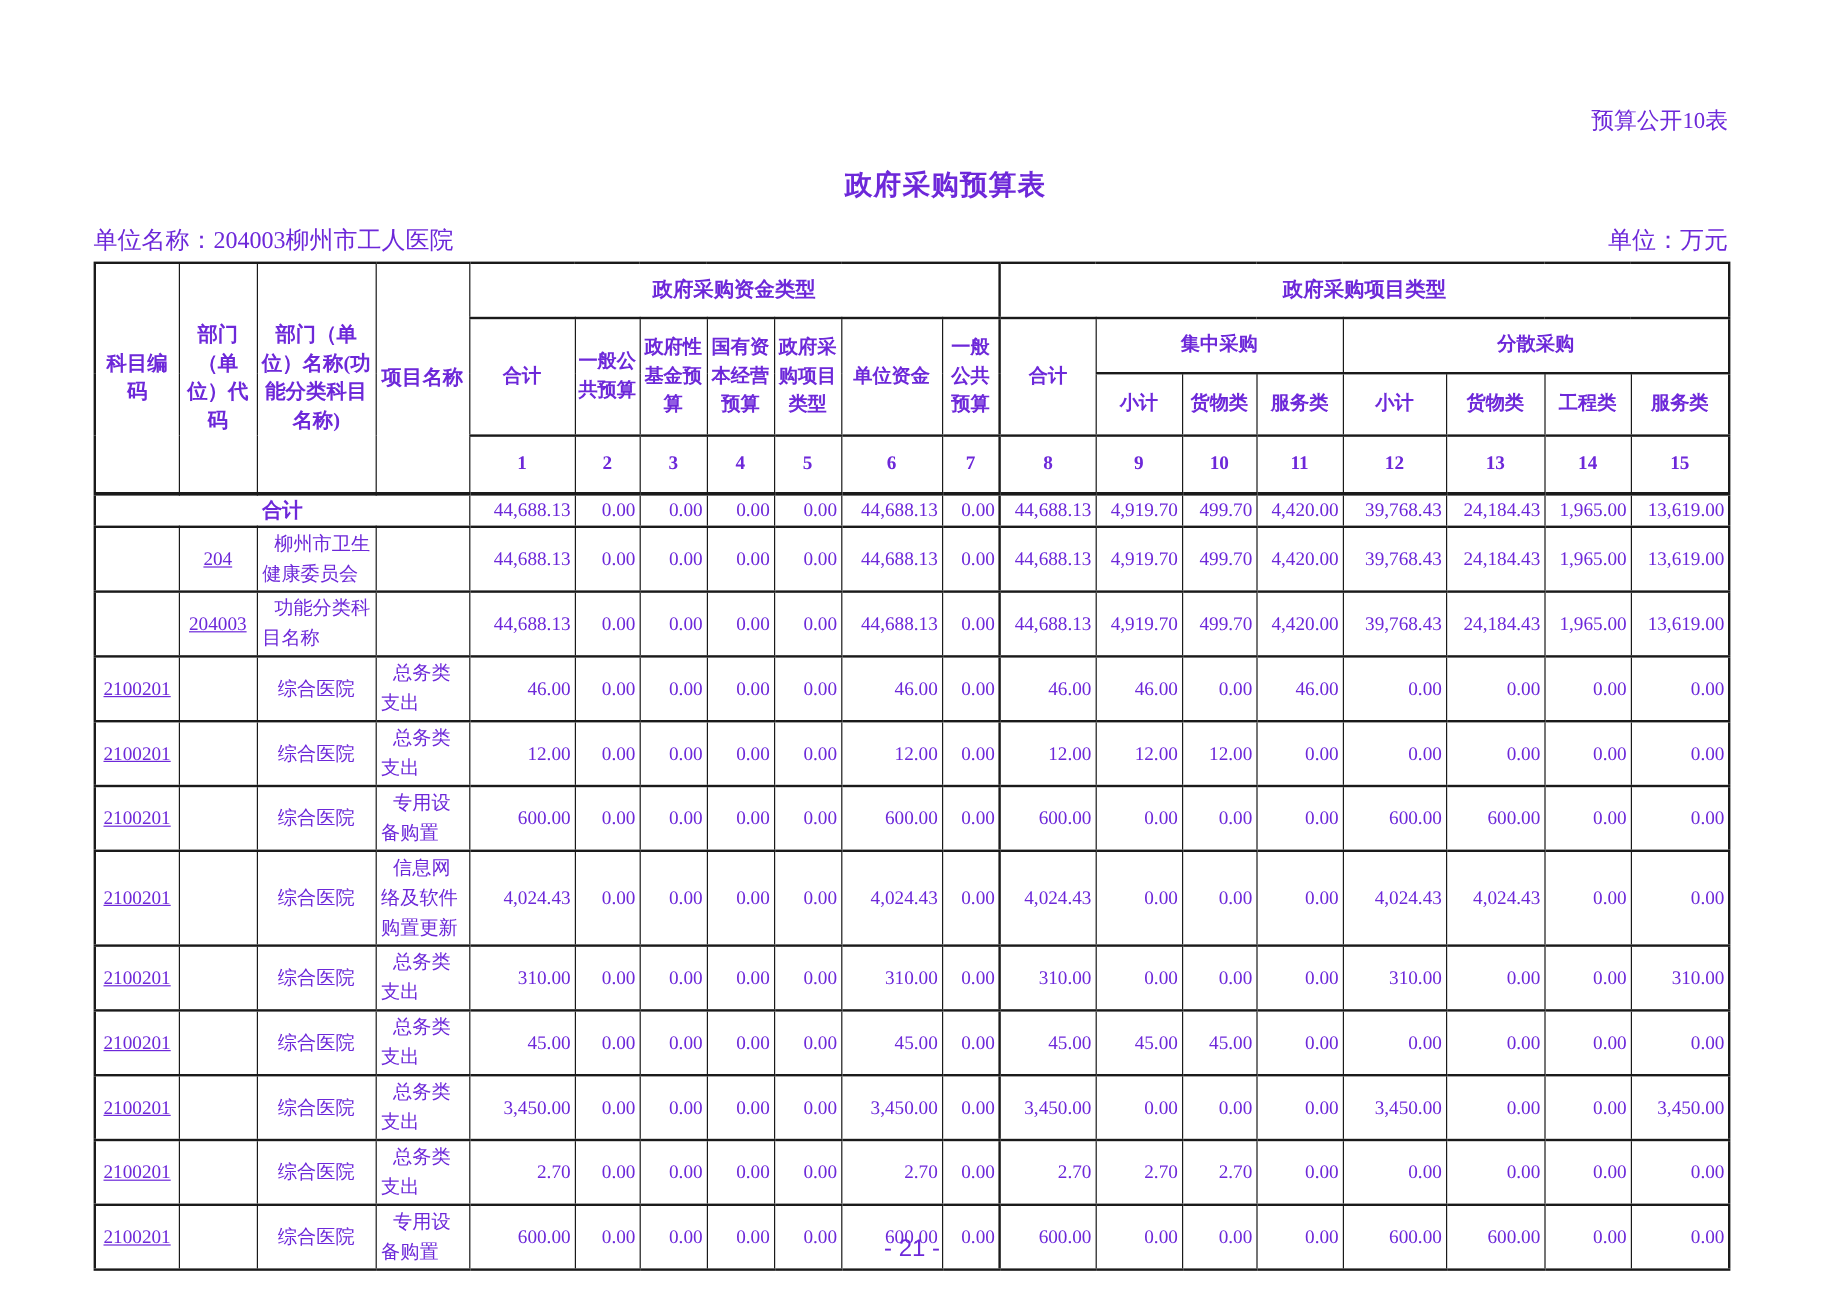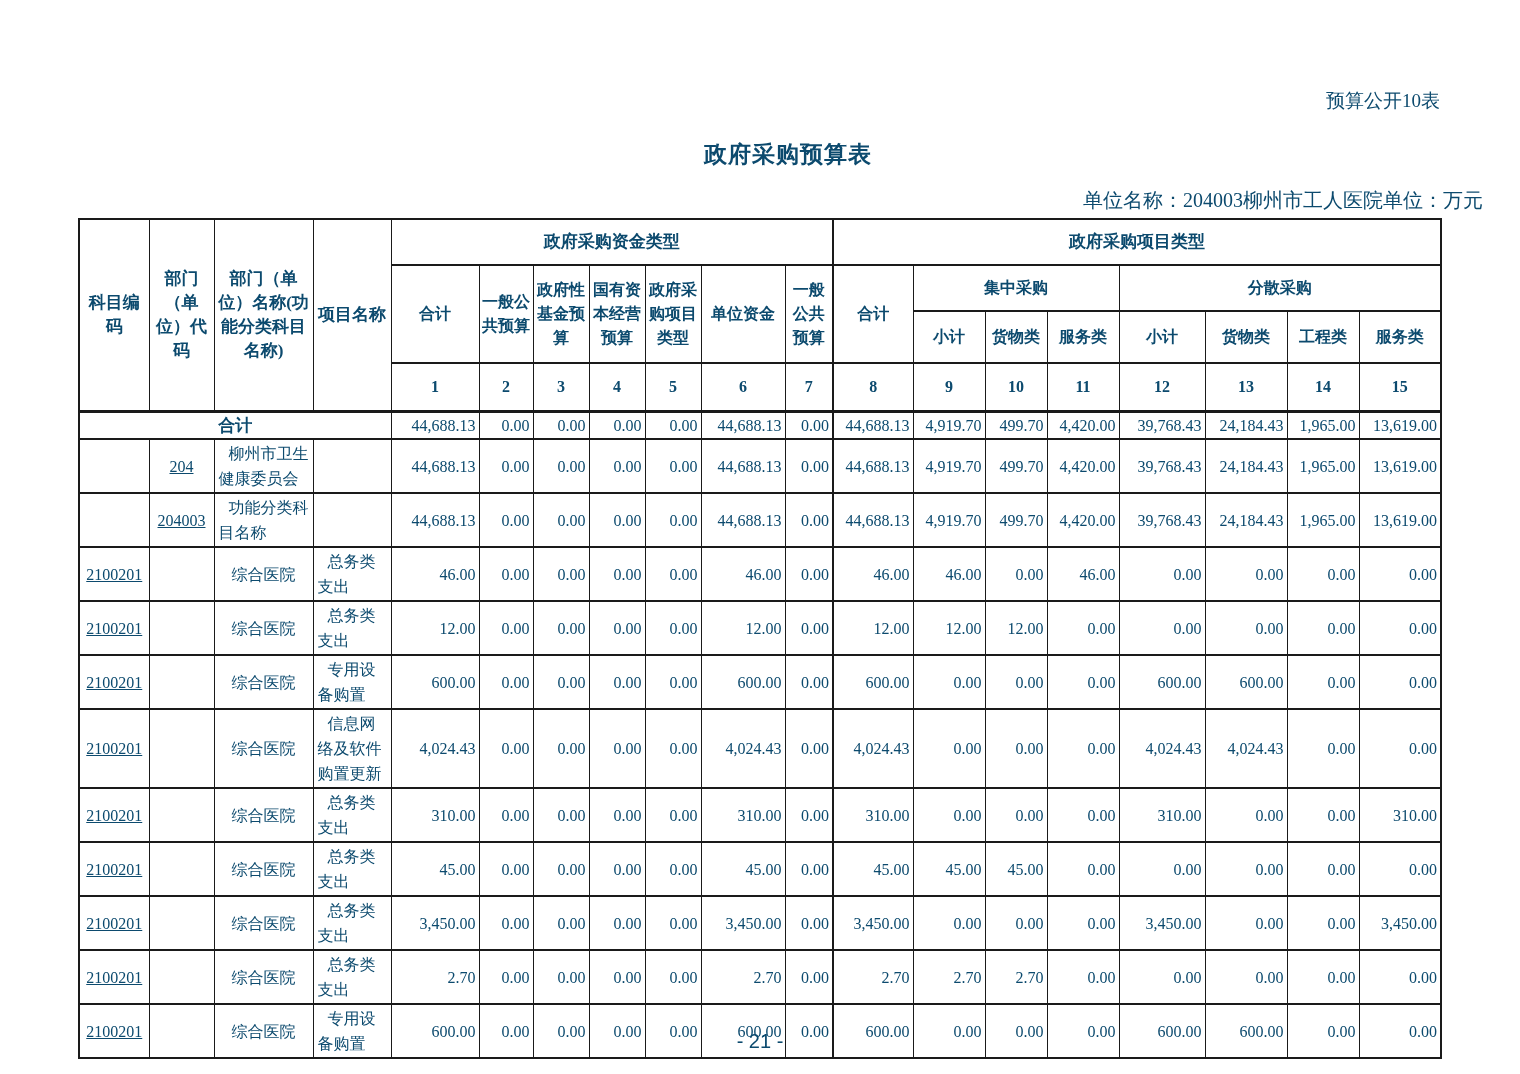--- a/index.html
+++ b/index.html
@@ -1,25 +1,25 @@
 <!DOCTYPE html>
 <html lang="zh"><head>
 <meta charset="utf-8">
 <style>
   html,body { margin:0; padding:0; background:#fff; }
   .page {
     position:relative; width:1520px; height:1074px; background:#ffffff;
-    font-family:"Liberation Serif","DejaVu Serif",serif; color:#0c4a6e;
+    font-family:"Liberation Serif","DejaVu Serif",serif; color:#6d28d9;
     overflow:hidden;
   }
   .corner-label { position:absolute; top:88px; right:80px; font-size:19px; }
   .doc-title { position:absolute; top:139px; left:0; width:100%; text-align:center;
     font-size:23px; font-weight:bold; margin:0; letter-spacing:1px;padding-left:28px; }
   .unit-row { position:absolute; top:187px; left:78px; width:1362px;
-    display:flex; justify-content:flex-end; font-size:20px;margin-left:43px; }
+    display:flex; justify-content:space-between; font-size:20px; }
   table.budget {
     position:absolute; top:218px; left:78px; width:1362px;
     border-collapse:collapse; table-layout:fixed; border:2px solid #1a1a1a;
   }
   th,td {
     border-left:1px solid #1a1a1a; border-right:1px solid #1a1a1a;
     border-top:2px solid #1a1a1a; border-bottom:2px solid #1a1a1a;
     padding:0; vertical-align:middle; overflow:hidden;
   }
   th { font-weight:bold; font-size:16px; text-align:center; line-height:24px; word-break:break-all; padding:10px 1px; }

